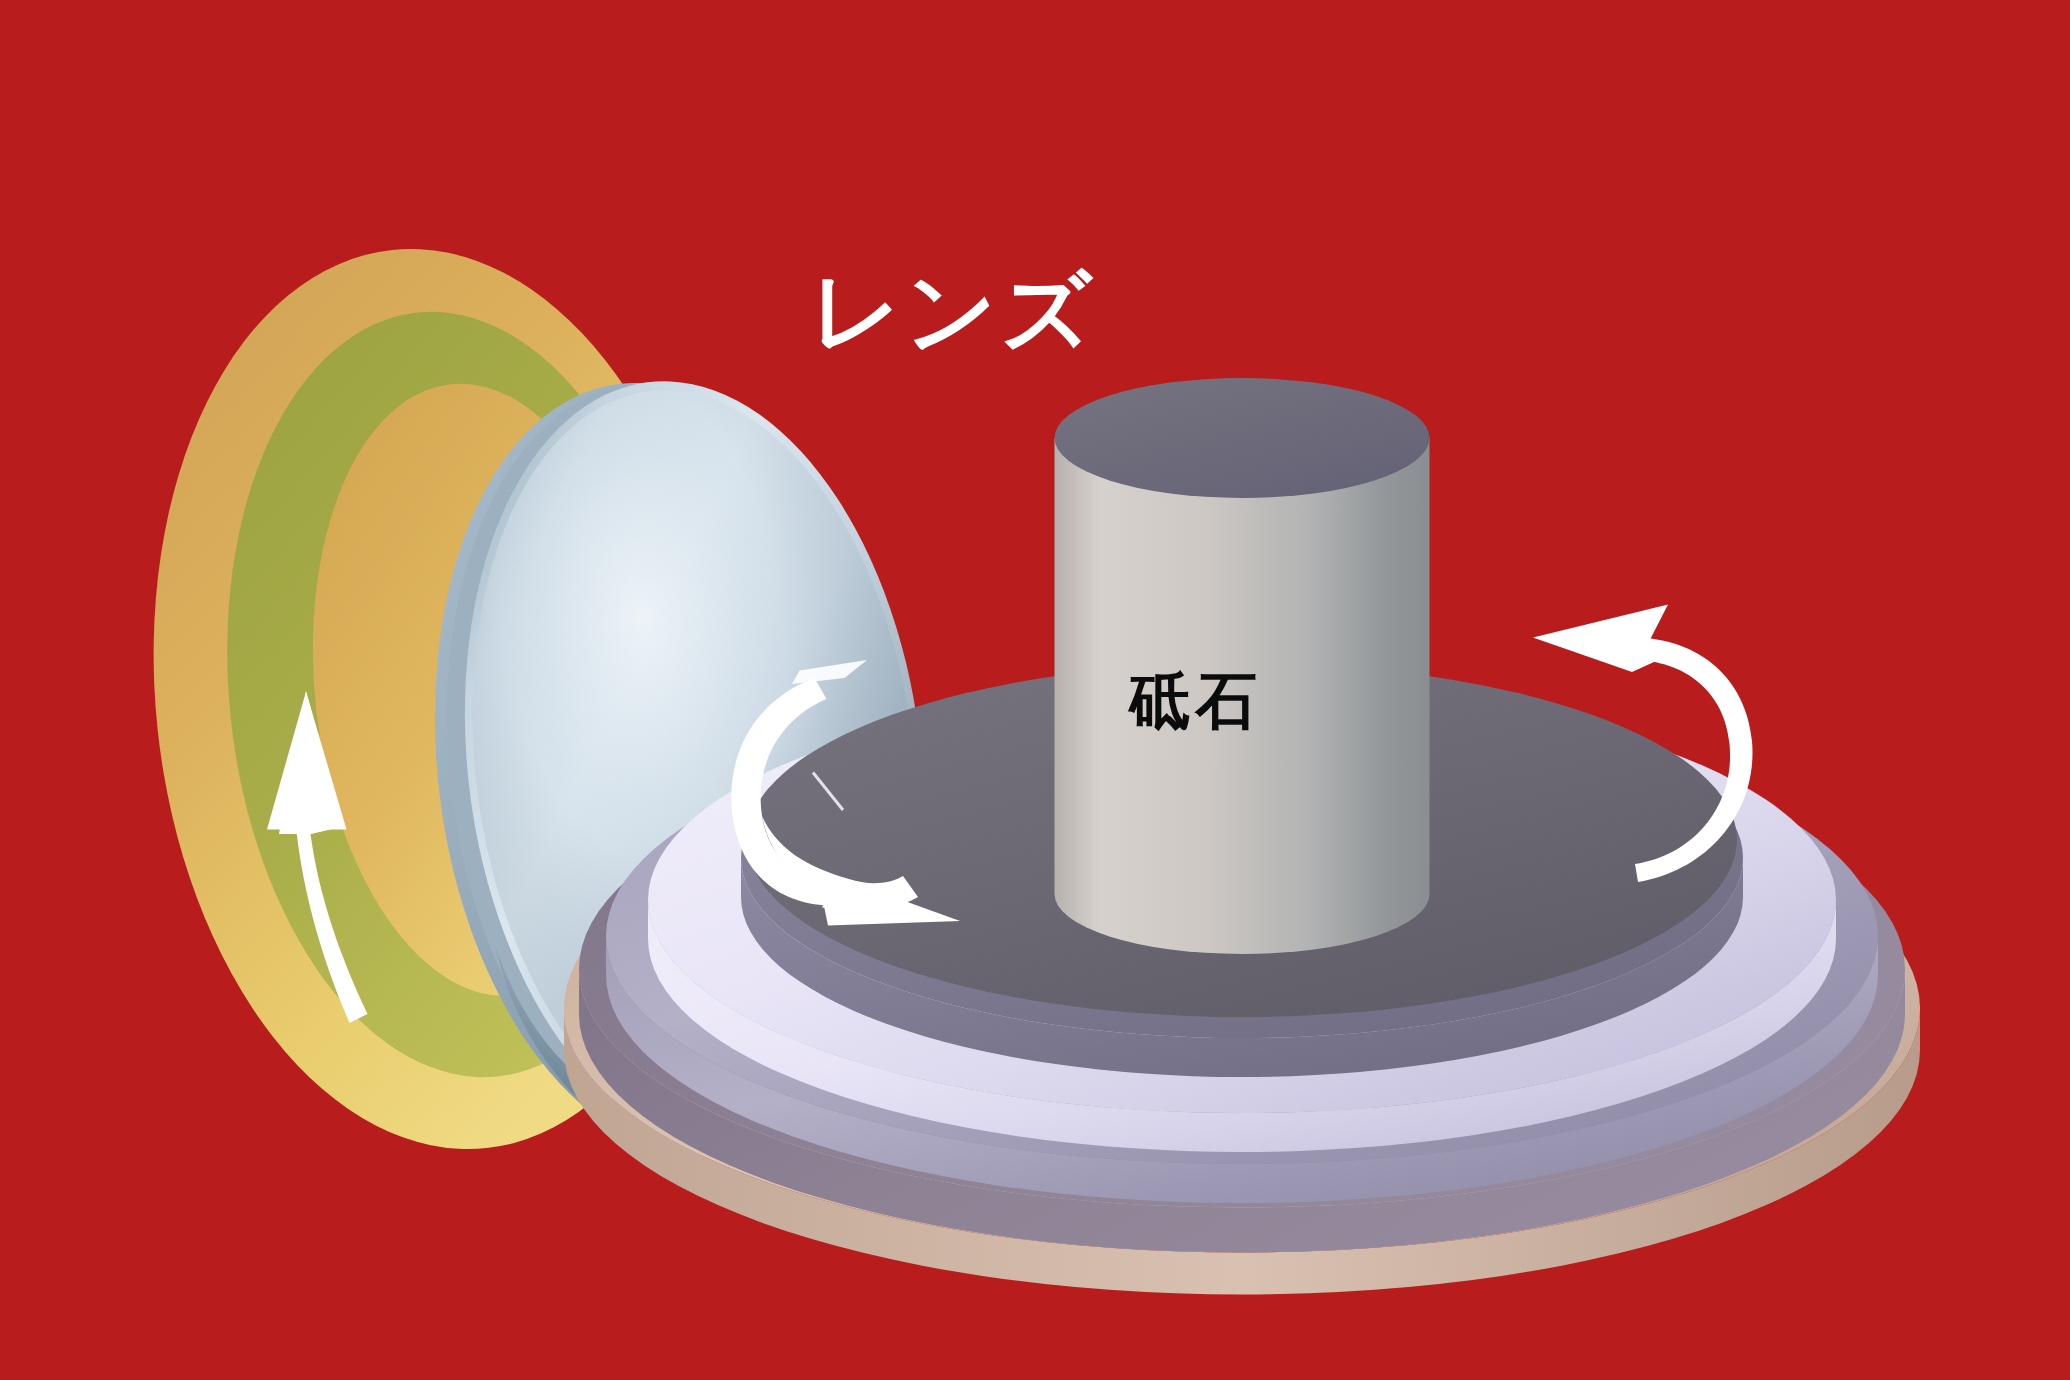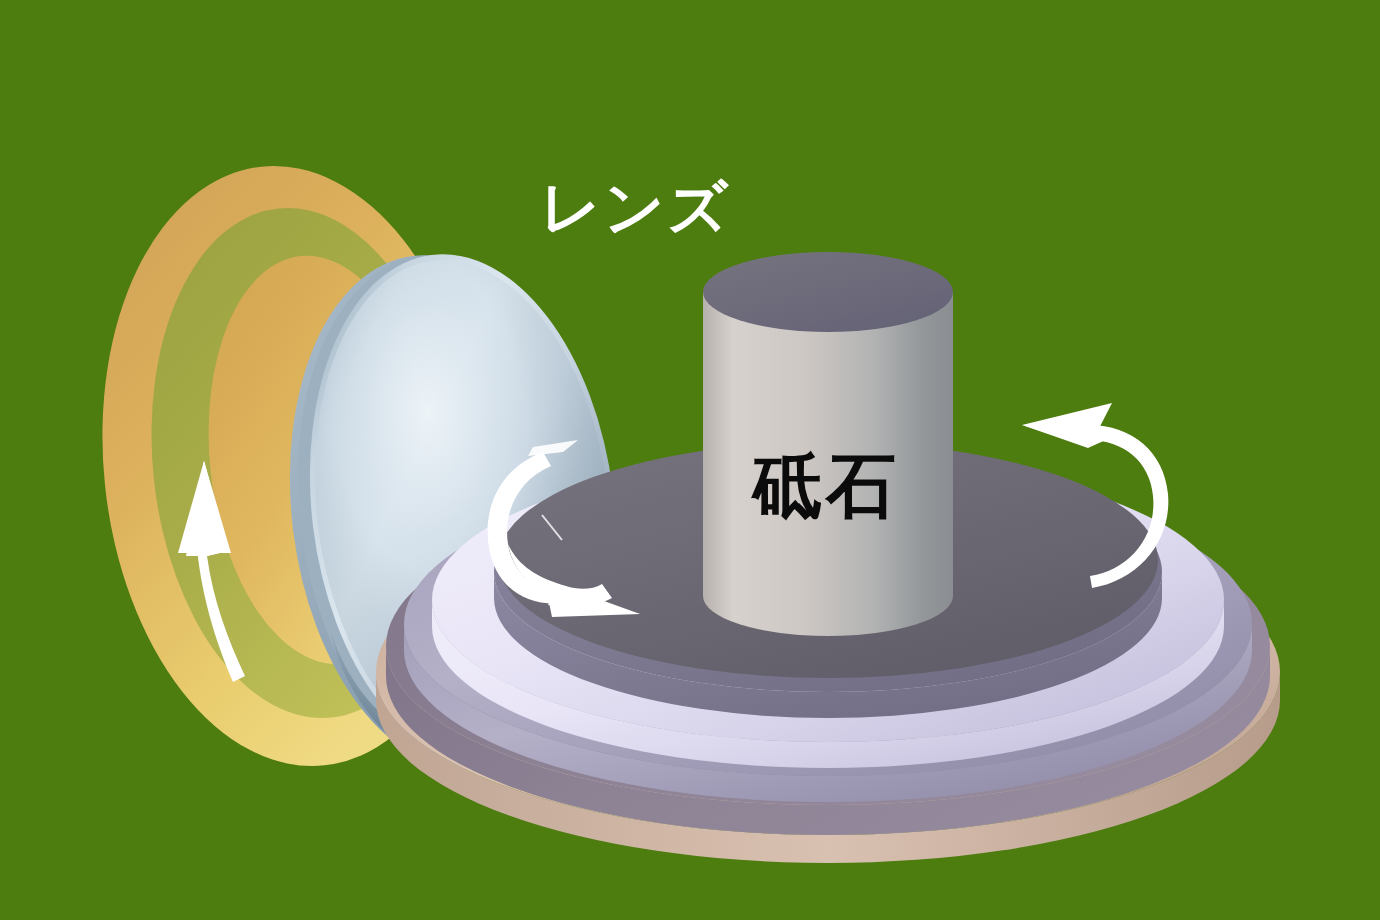--- a/index.html
+++ b/index.html
@@ -7,42 +7,42 @@
     padding: 0;
     background: #000000;
   }
   body {
     font-family: "DejaVu Sans", "Liberation Sans", sans-serif;
   }
   #stage {
     position: relative;
     width: 1380px;
     height: 920px;
-    background: #4d7c0f;
+    background: #b91c1c;
     overflow: hidden;
   }
   #stage svg {
     display: block;
     position: absolute;
     left: 0;
     top: 0;
   }
   .cap-label {
     position: absolute;
     color: #ffffff;
     font-size: 60px;
     font-weight: 700;
     letter-spacing: 2px;
     white-space: nowrap;
     font-family: "DejaVu Sans", "Liberation Sans", sans-serif;
   }
   .stone-label {
     position: absolute;
     color: #0b0b0b;
-    font-size: 70px;
+    font-size: 41px;
     font-weight: 700;
     letter-spacing: 3px;
     white-space: nowrap;
     font-family: "DejaVu Sans", "Liberation Sans", sans-serif;
   }
 </style>
 </head>
 <body>
 
 <div id="stage">

